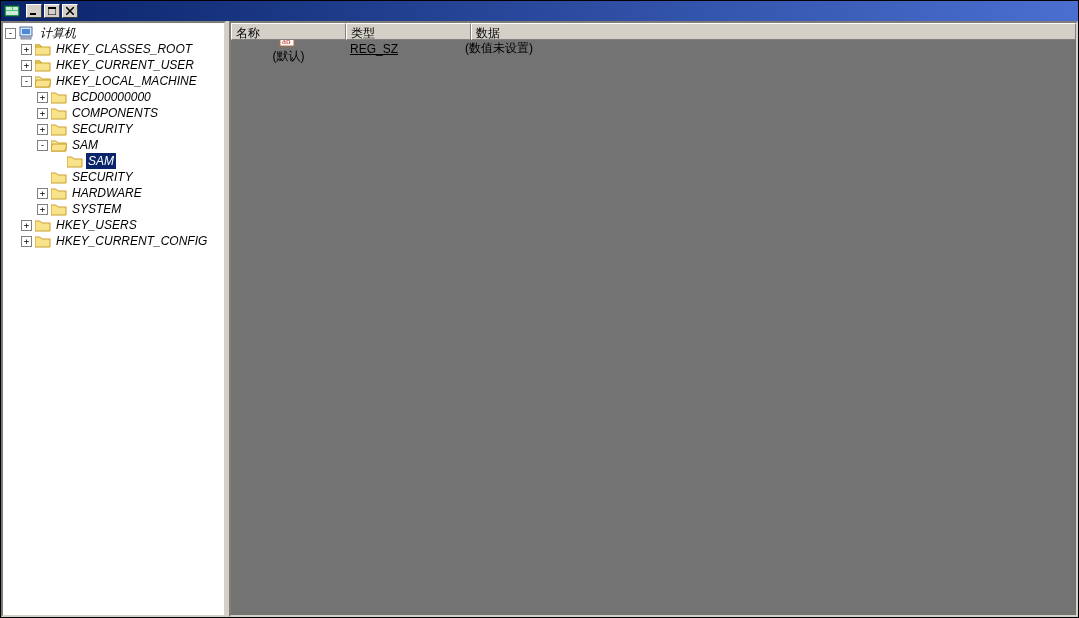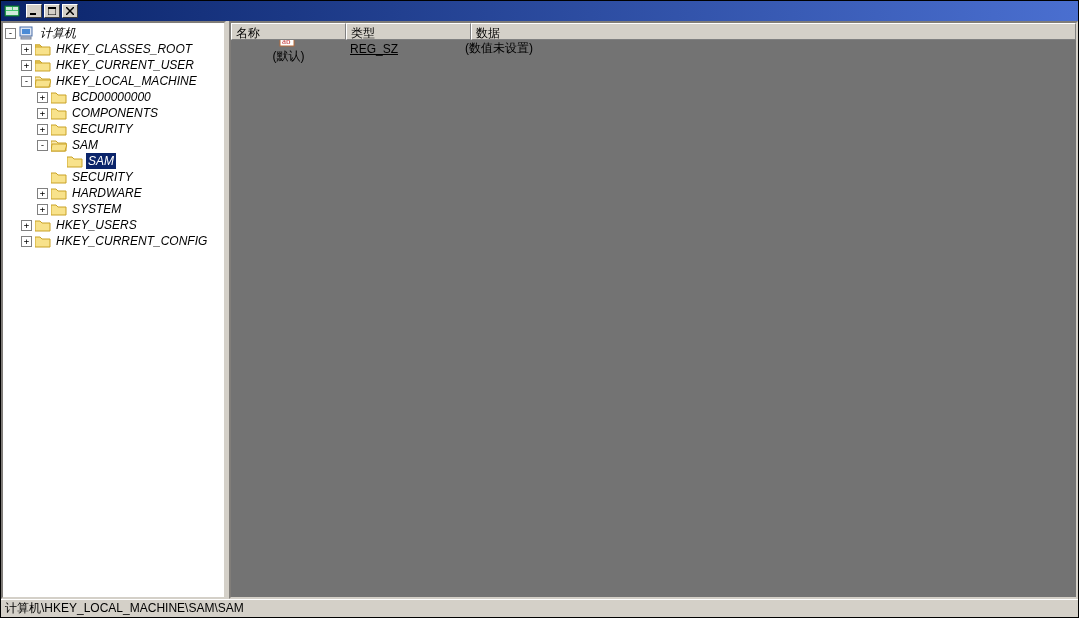--- a/index.html
+++ b/index.html
@@ -365,17 +365,14 @@
             <span>(默认)</span>
           </div>
           <div class="cell cell-type">REG_SZ</div>
           <div class="cell cell-data">(数值未设置)</div>
         </div>
       </div>
     </div>
 
   </div>
 
-  <div class="statusbar">
-    <span>计算机\HKEY_LOCAL_MACHINE\SAM\SAM</span>
-  </div>
 
 </div>
 
 </body></html>

